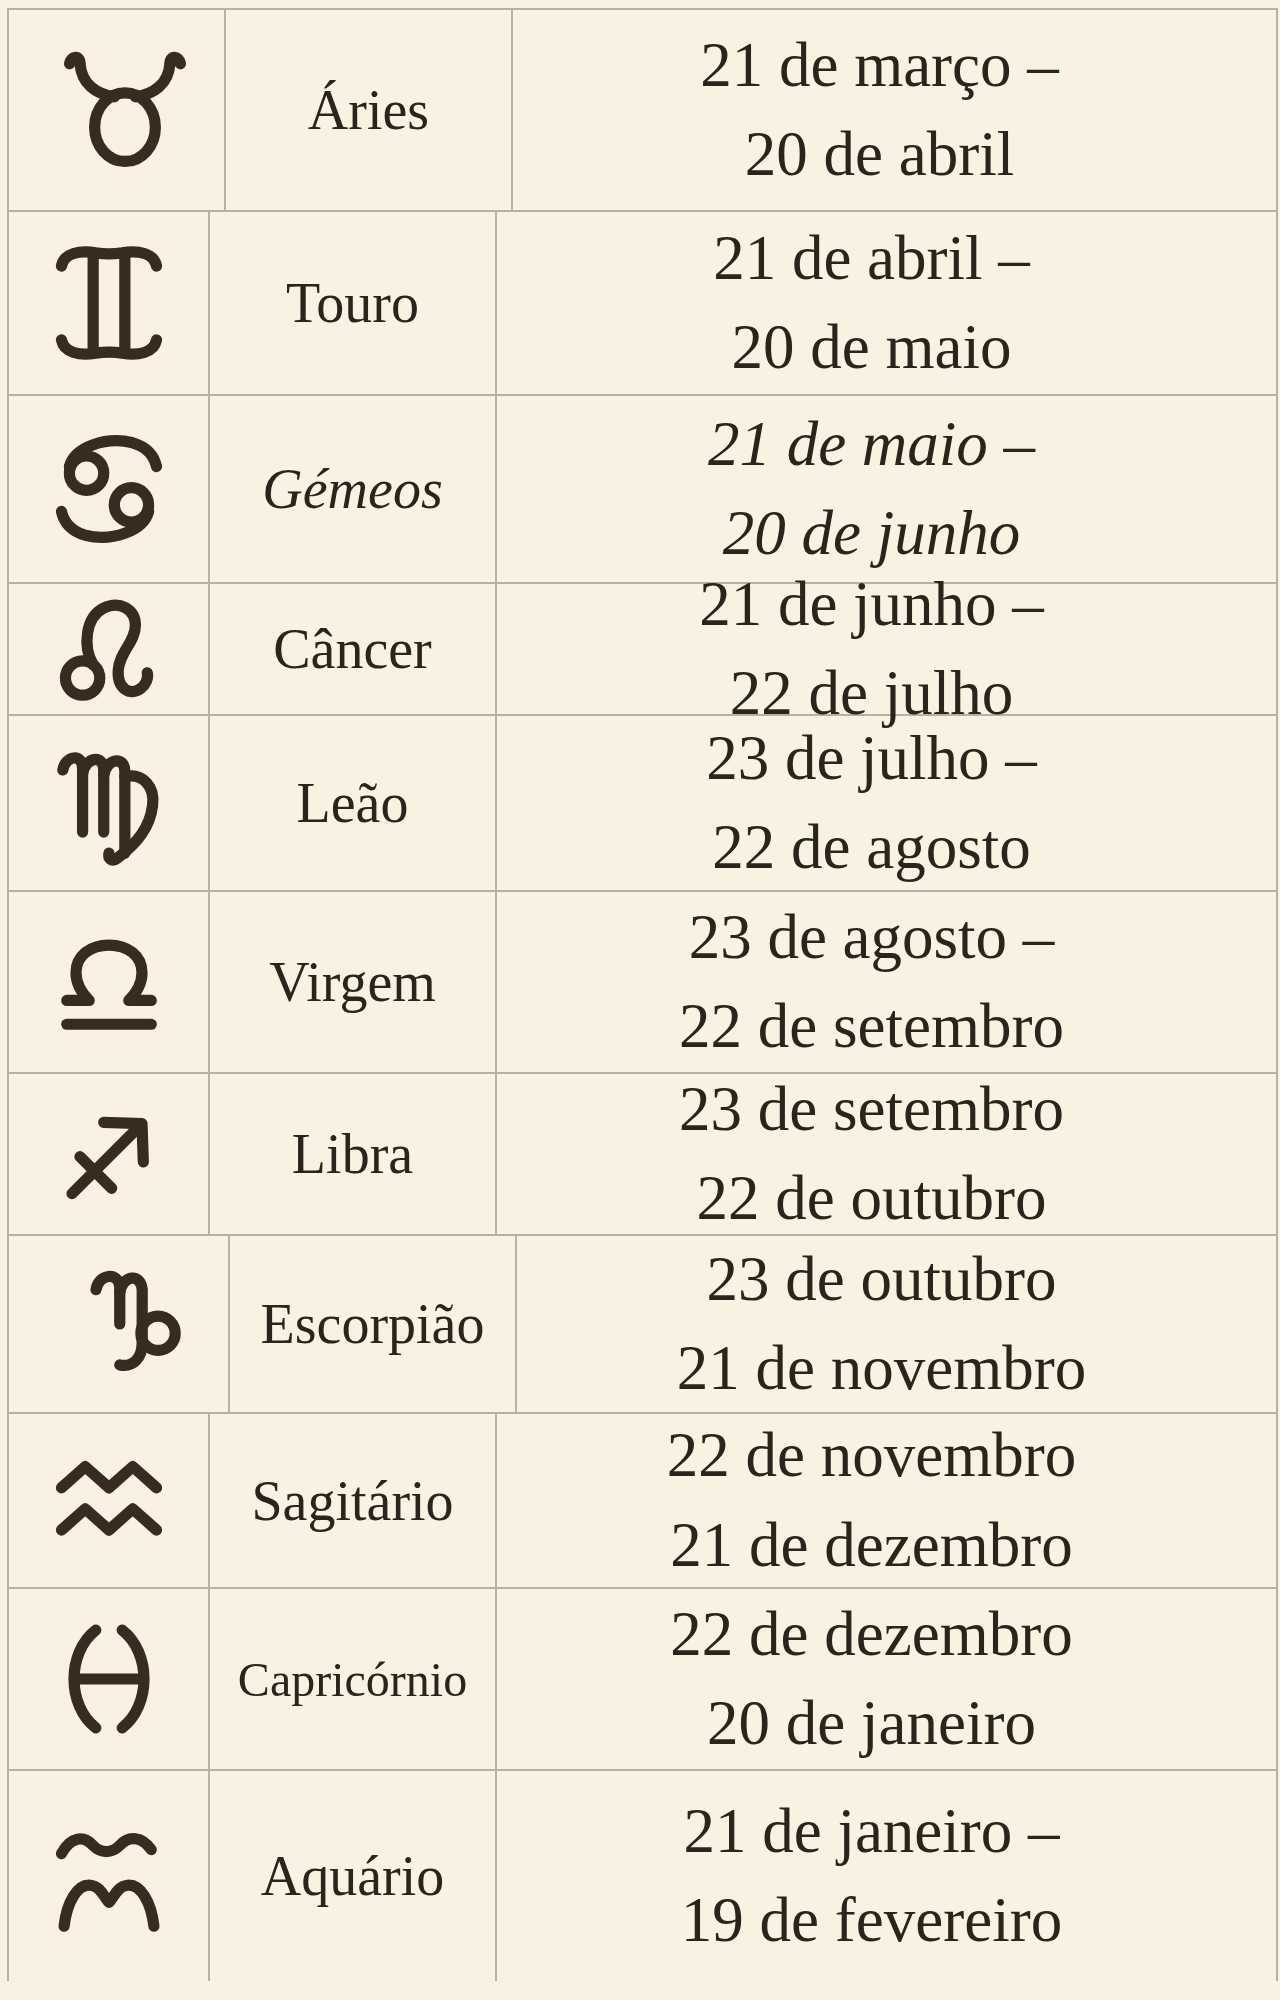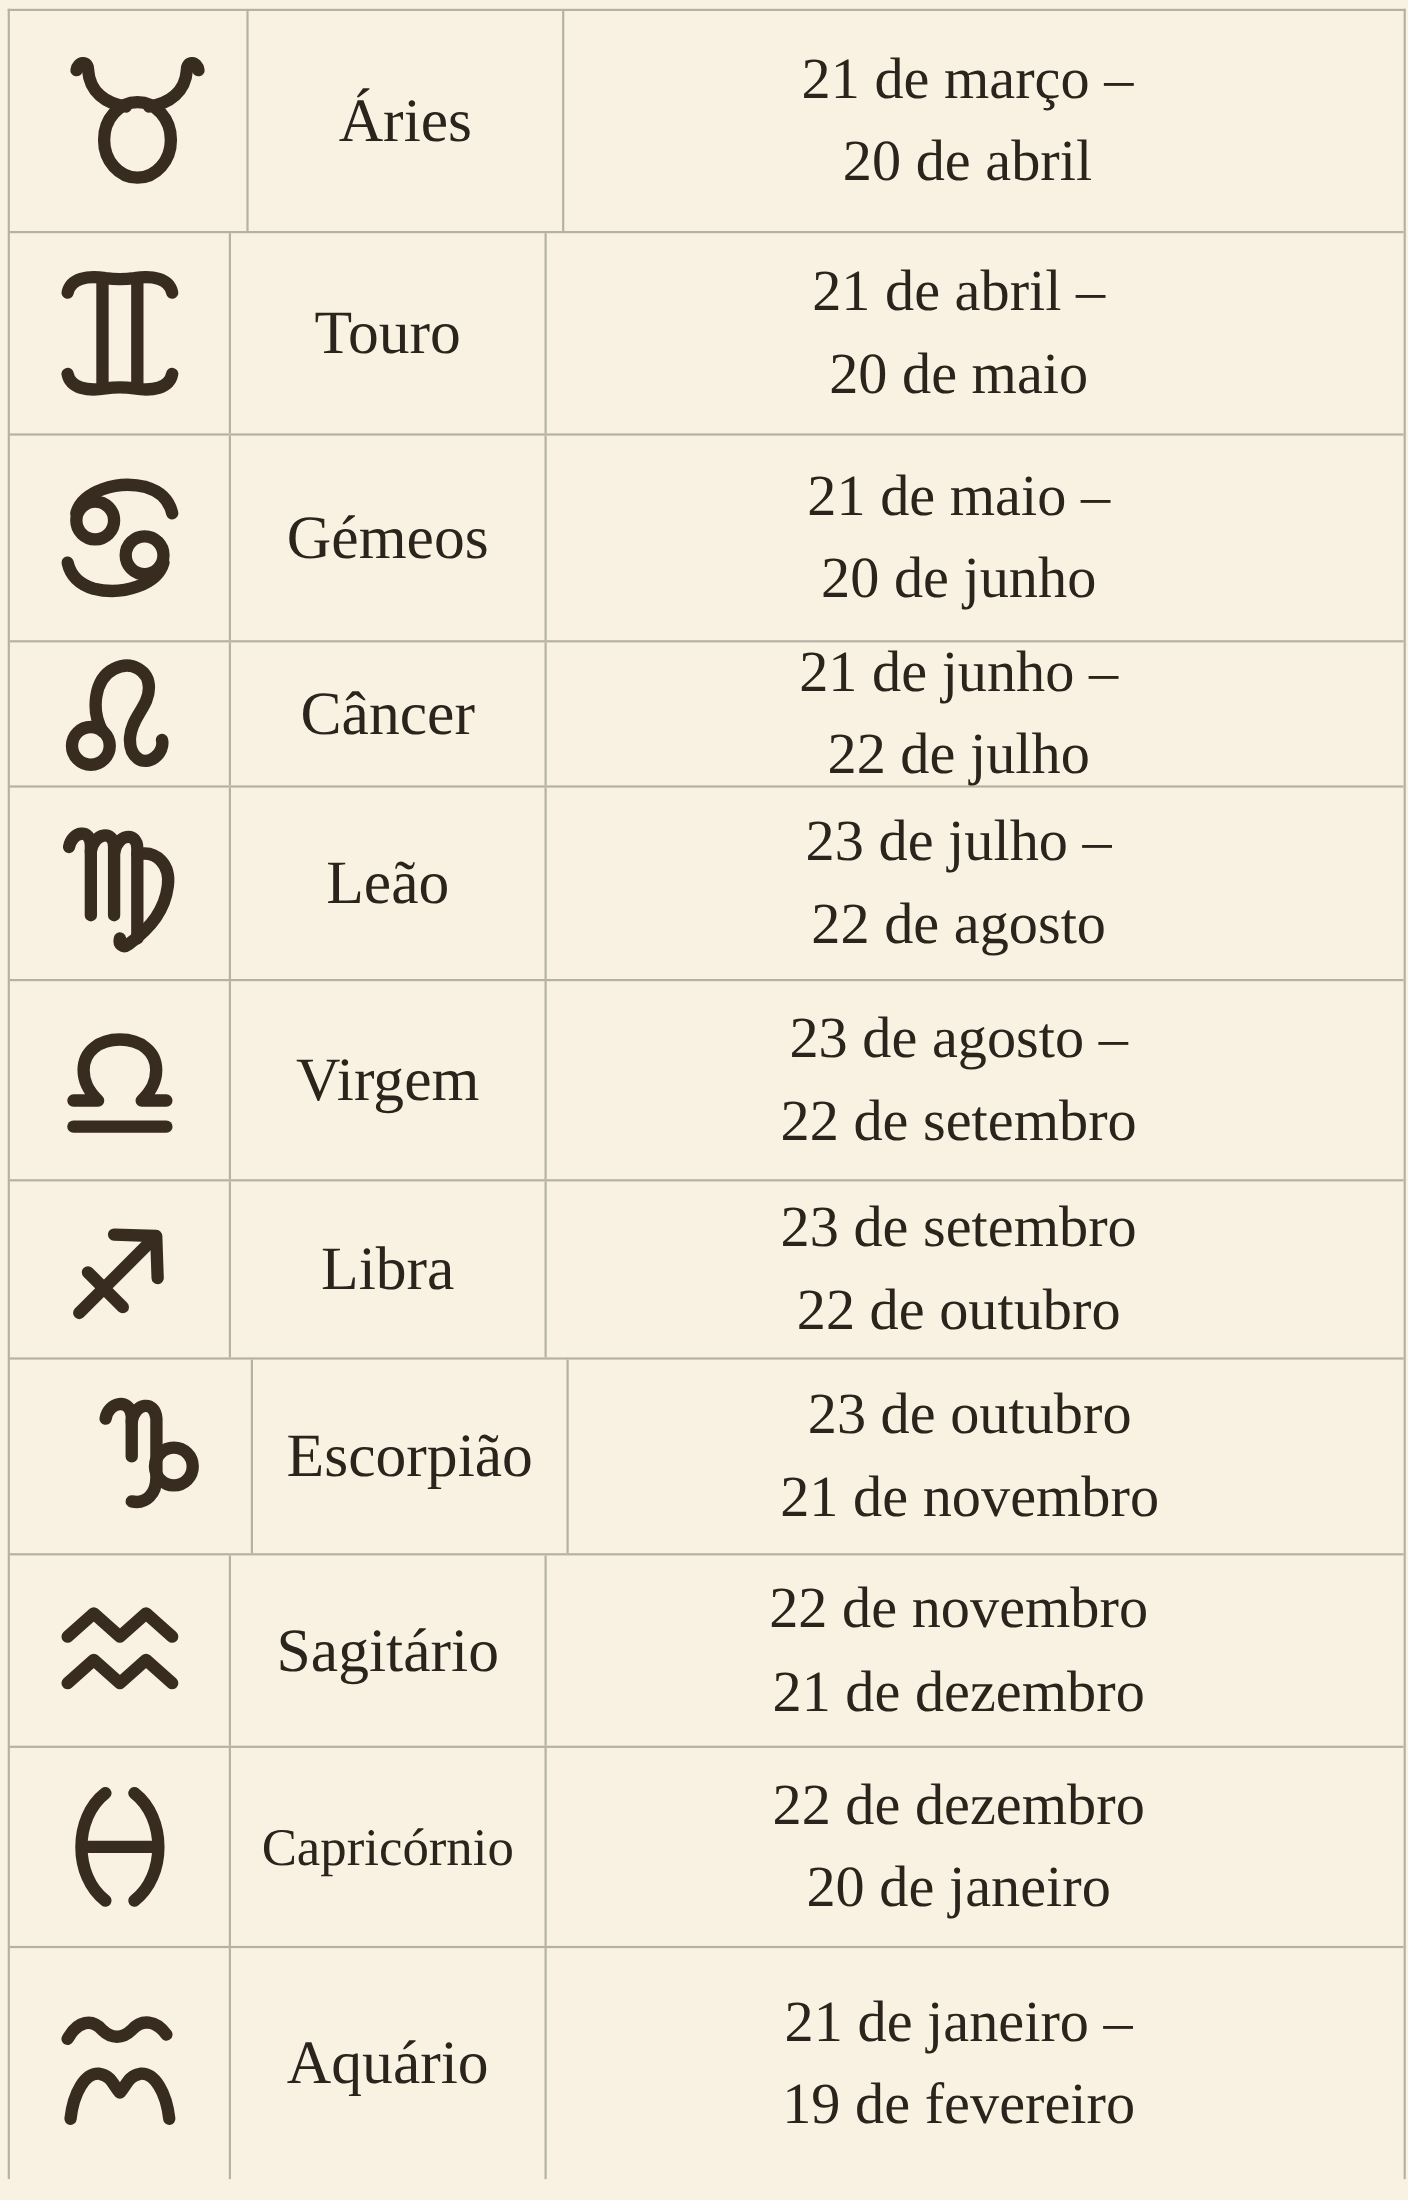--- a/index.html
+++ b/index.html
@@ -46,39 +46,39 @@
     color: #2b241c;
     text-align: center;
   }
   .c-name.tight { font-size: 48px; }
   .c-date {
     flex: 1;
     display: flex;
     flex-direction: column;
     align-items: center;
     justify-content: center;
-    font-size: 53px;
+    font-size: 63px;
     line-height: 1.42;
     color: #2b241c;
     text-align: center;
     padding-right: 30px;
     box-sizing: border-box;
   }
   .glyph { display: block; }
   .glyph path, .glyph circle, .glyph ellipse, .glyph polyline {
     fill: none;
     stroke: #382c20;
     stroke-width: 8.5;
     stroke-linecap: round;
     stroke-linejoin: round;
   }
   
   .r0  { height: 202px; padding-left: 16px; }
   .r1  { height: 184px; }
-  .r2  { height: 188px; }
+  .r2  { height: 188px; font-style: italic; }
   .r3  { height: 132px; }
   .r4  { height: 176px; }
   .r5  { height: 182px; }
   .r6  { height: 162px; }
   .r7  { height: 178px; padding-left: 20px; }
   .r8  { height: 175px; }
   .r9  { height: 182px; }
   .r10 { height: 210px; border-bottom: none; }
 </style>
 </head>

